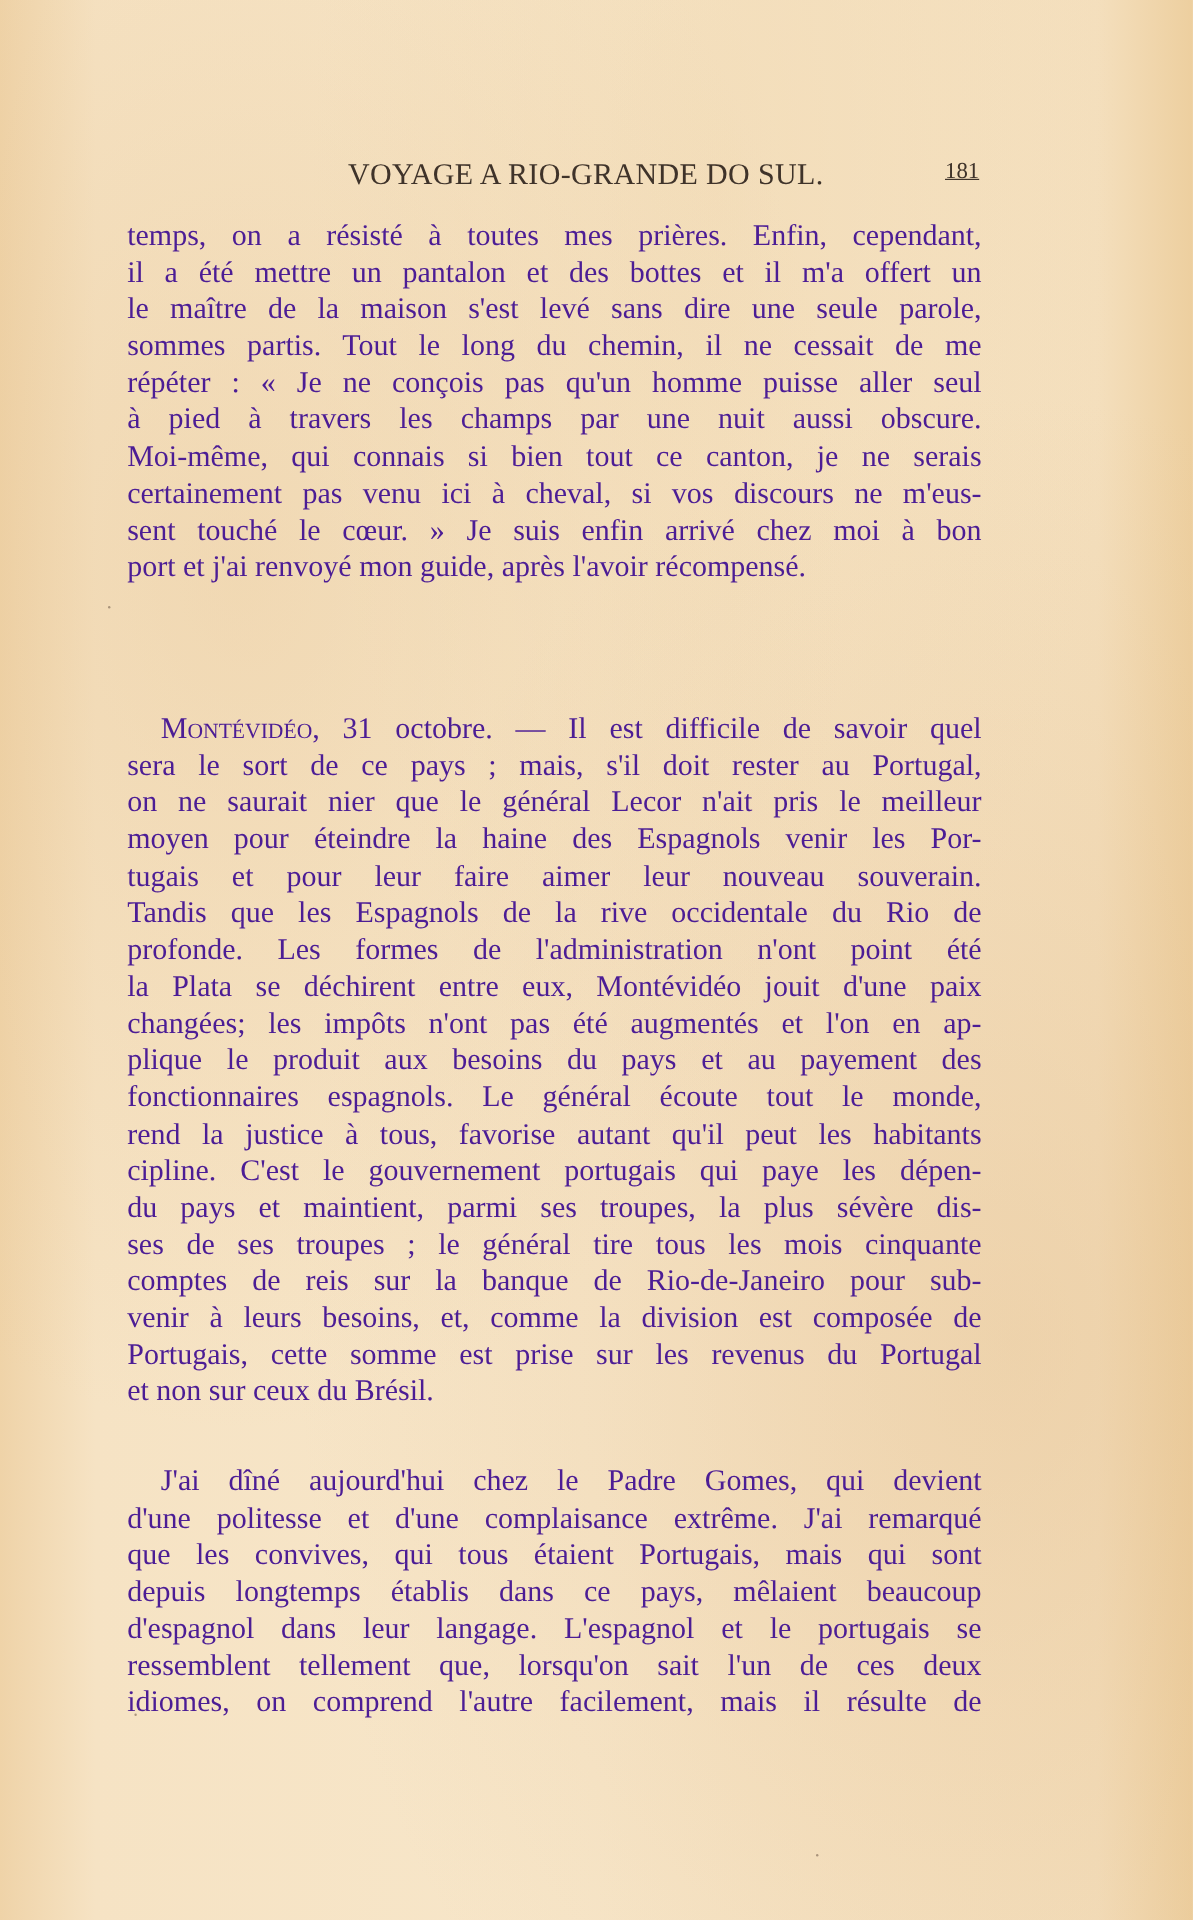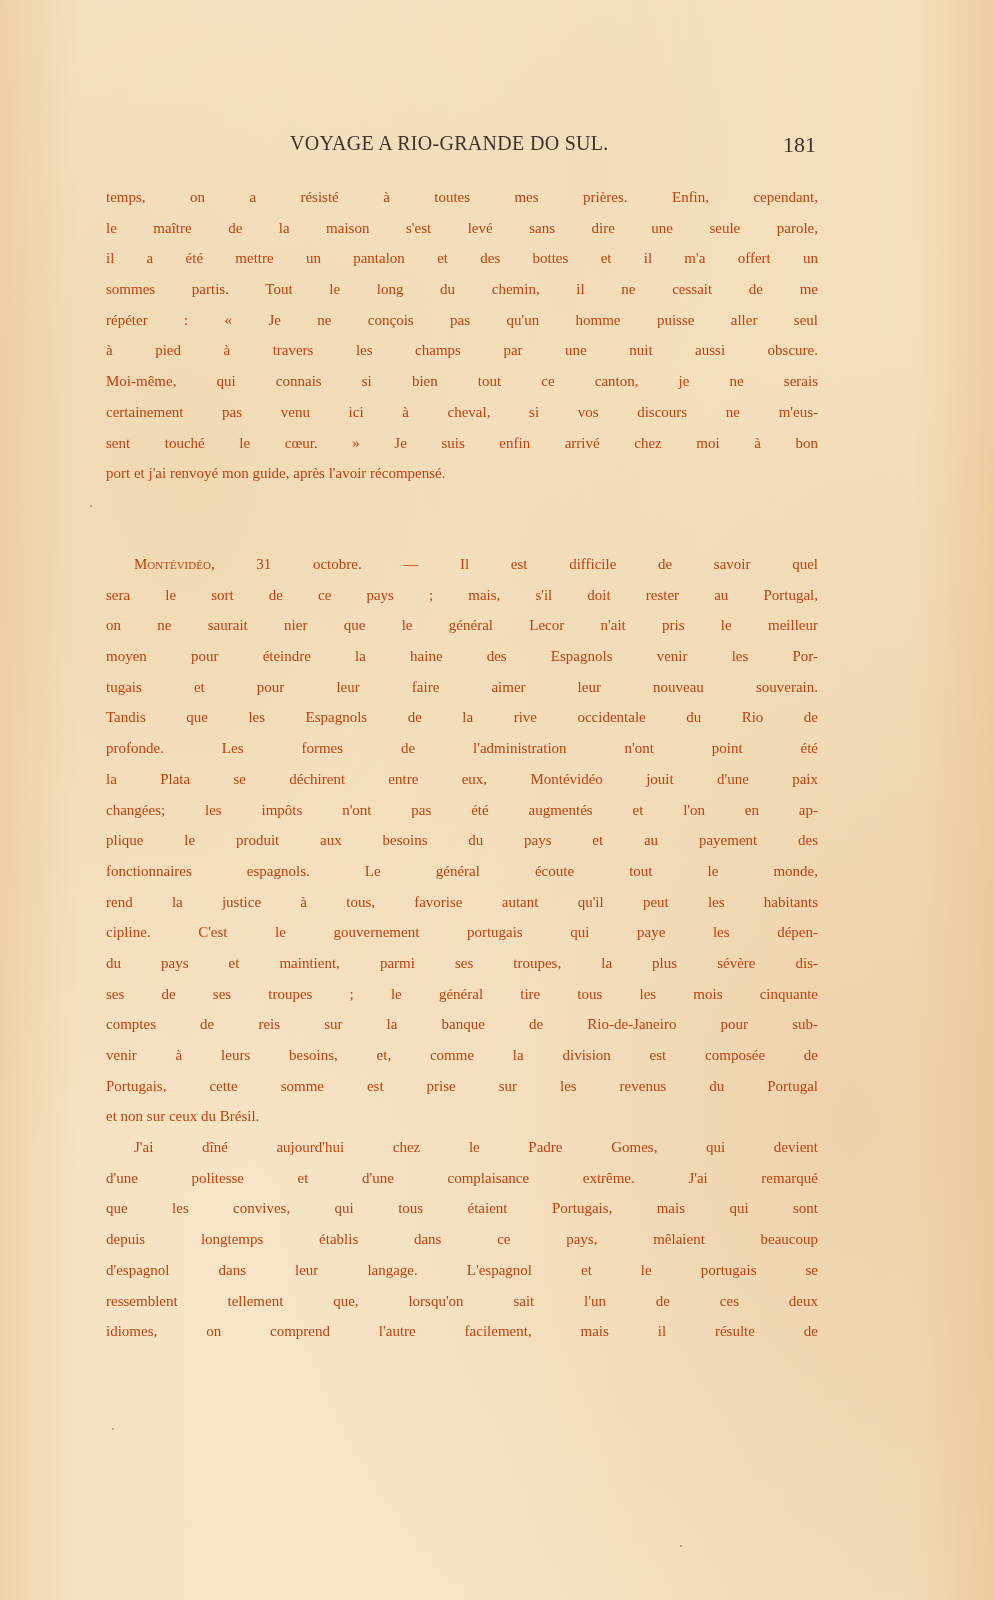--- a/index.html
+++ b/index.html
@@ -30,54 +30,56 @@
       position: absolute;
       top: 132px;
       left: 106px;
       width: 710px;
       height: 26px;
     }
     .running-title {
       position: absolute;
       left: 184px;
       top: 0;
-      font-size: 20px;
+      font-size: 25px;
       letter-spacing: 0.3px;
       color: #3f332a;
       white-space: nowrap;
     }
     .page-number {
       position: absolute;
       right: 0;
       top: 0;
-      font-size: 22px;
+      font-size: 19px;
       color: #3f332a;
+      text-decoration: underline;
     }
     .text-block {
       position: absolute;
       left: 106px;
       width: 712px;
-      font-size: 15px;
+      font-size: 25px;
       line-height: 30.7px;
-      color: #c2410c;
+      color: #4c1d95;
     }
     .line {
       display: block;
       text-align: justify;
       text-align-last: justify;
       white-space: nowrap;
       height: 30.7px;
       overflow: visible;
     }
     .line.last {
       text-align: center;
       text-align-last: left;
     }
     .line.indent {
       padding-left: 28px;
+      margin-top: 44px;
     }
     .para1 { top: 182px; }
     .para2 { top: 549px; }
     .smallcaps { font-variant: small-caps; }
     .speck {
       position: absolute;
       width: 2px; height: 2px;
       background: #8a7560;
       border-radius: 50%;
       opacity: 0.7;
@@ -88,22 +90,22 @@
 
 <div class="page">
 
   <div class="running-head">
     <span class="running-title">VOYAGE A RIO-GRANDE DO SUL.</span>
     <span class="page-number">181</span>
   </div>
 
   <div class="text-block para1">
     <span class="line">temps, on a résisté à toutes mes prières. Enfin, cependant,</span>
+    <span class="line">il a été mettre un pantalon et des bottes et il m'a offert un</span>
     <span class="line">le maître de la maison s'est levé sans dire une seule parole,</span>
-    <span class="line">il a été mettre un pantalon et des bottes et il m'a offert un</span>
     <span class="line">sommes partis. Tout le long du chemin, il ne cessait de me</span>
     <span class="line">répéter : « Je ne conçois pas qu'un homme puisse aller seul</span>
     <span class="line">à pied à travers les champs par une nuit aussi obscure.</span>
     <span class="line">Moi-même, qui connais si bien tout ce canton, je ne serais</span>
     <span class="line">certainement pas venu ici à cheval, si vos discours ne m'eus-</span>
     <span class="line">sent touché le cœur. » Je suis enfin arrivé chez moi à bon</span>
     <span class="line last">port et j'ai renvoyé mon guide, après l'avoir récompensé.</span>
   </div>
 
   <div class="text-block para2">

